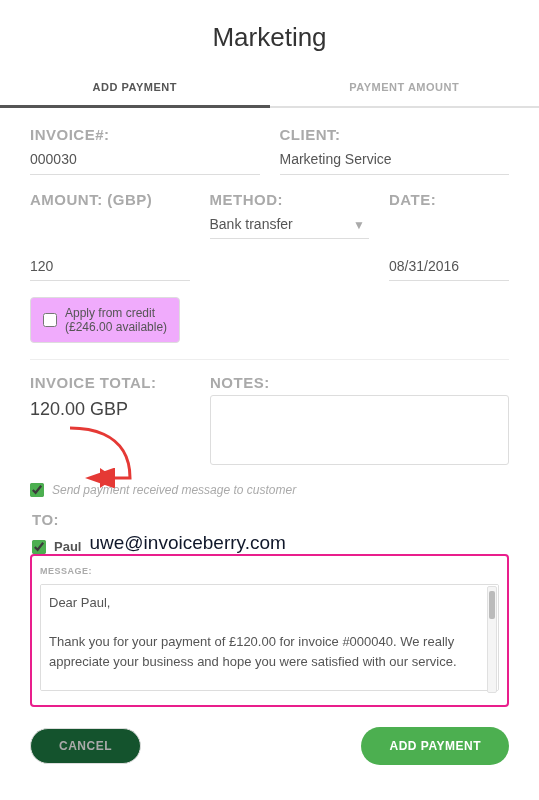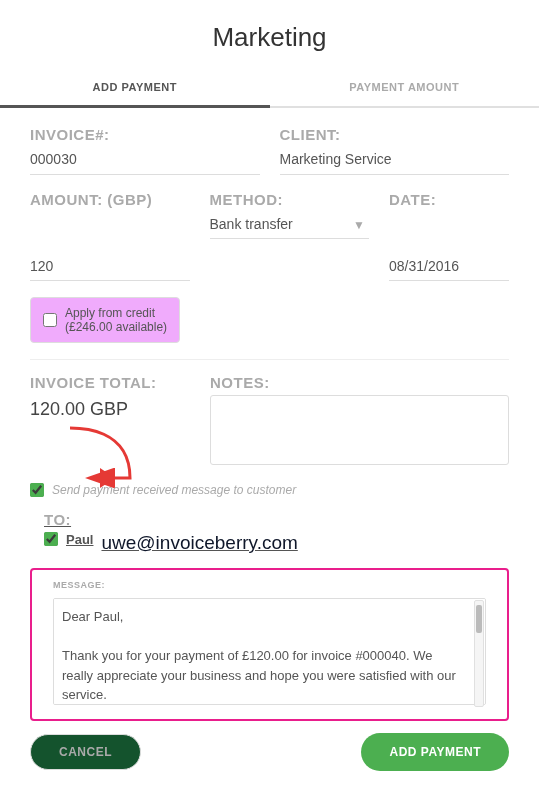--- a/index.html
+++ b/index.html
@@ -200,23 +200,22 @@
     .red-arrow {
       position: absolute;
       left: 30px;
       top: -60px;
       width: 80px;
       height: 70px;
     }
 
     .to-row {
       display: flex;
-      align-items: flex-start;
+      align-items: flex-end;
       gap: 8px;
-      margin-bottom: 14px;
     }
 
     .to-row input[type="checkbox"] {
       accent-color: #4caf50;
       width: 14px;
       height: 14px;
     }
 
     .to-name {
       font-size: 13px;
@@ -225,22 +224,22 @@
     }
 
     .to-email {
       font-size: 19px;
       color: #0f172a;
     }
 
     .message-section {
       border: 2px solid #e91e8c;
       border-radius: 4px;
-      padding: 10px 21px;
-      margin-bottom: 12px;
+      padding: 10px 8px;
+      margin-bottom: 20px;
       background: #fff;
     }
 
     .message-label {
       font-size: 9px;
       font-weight: 700;
       letter-spacing: 0.5px;
       color: #aaa;
       text-transform: uppercase;
       margin-bottom: 8px;
@@ -312,22 +311,21 @@
       padding: 12px 28px;
       font-size: 12px;
       font-weight: 700;
       color: #fff;
       cursor: pointer;
       letter-spacing: 0.5px;
       text-transform: uppercase;
     }
 
     .to-section {
-      padding: 0 44px;
-      text-decoration: underline;
+      padding: 0 32px;
     }
 
     .message-wrapper {
       padding: 0 30px;
     }
   </style>
 </head>
 <body>
 
 <h1 class="page-title">Marketing</h1>

